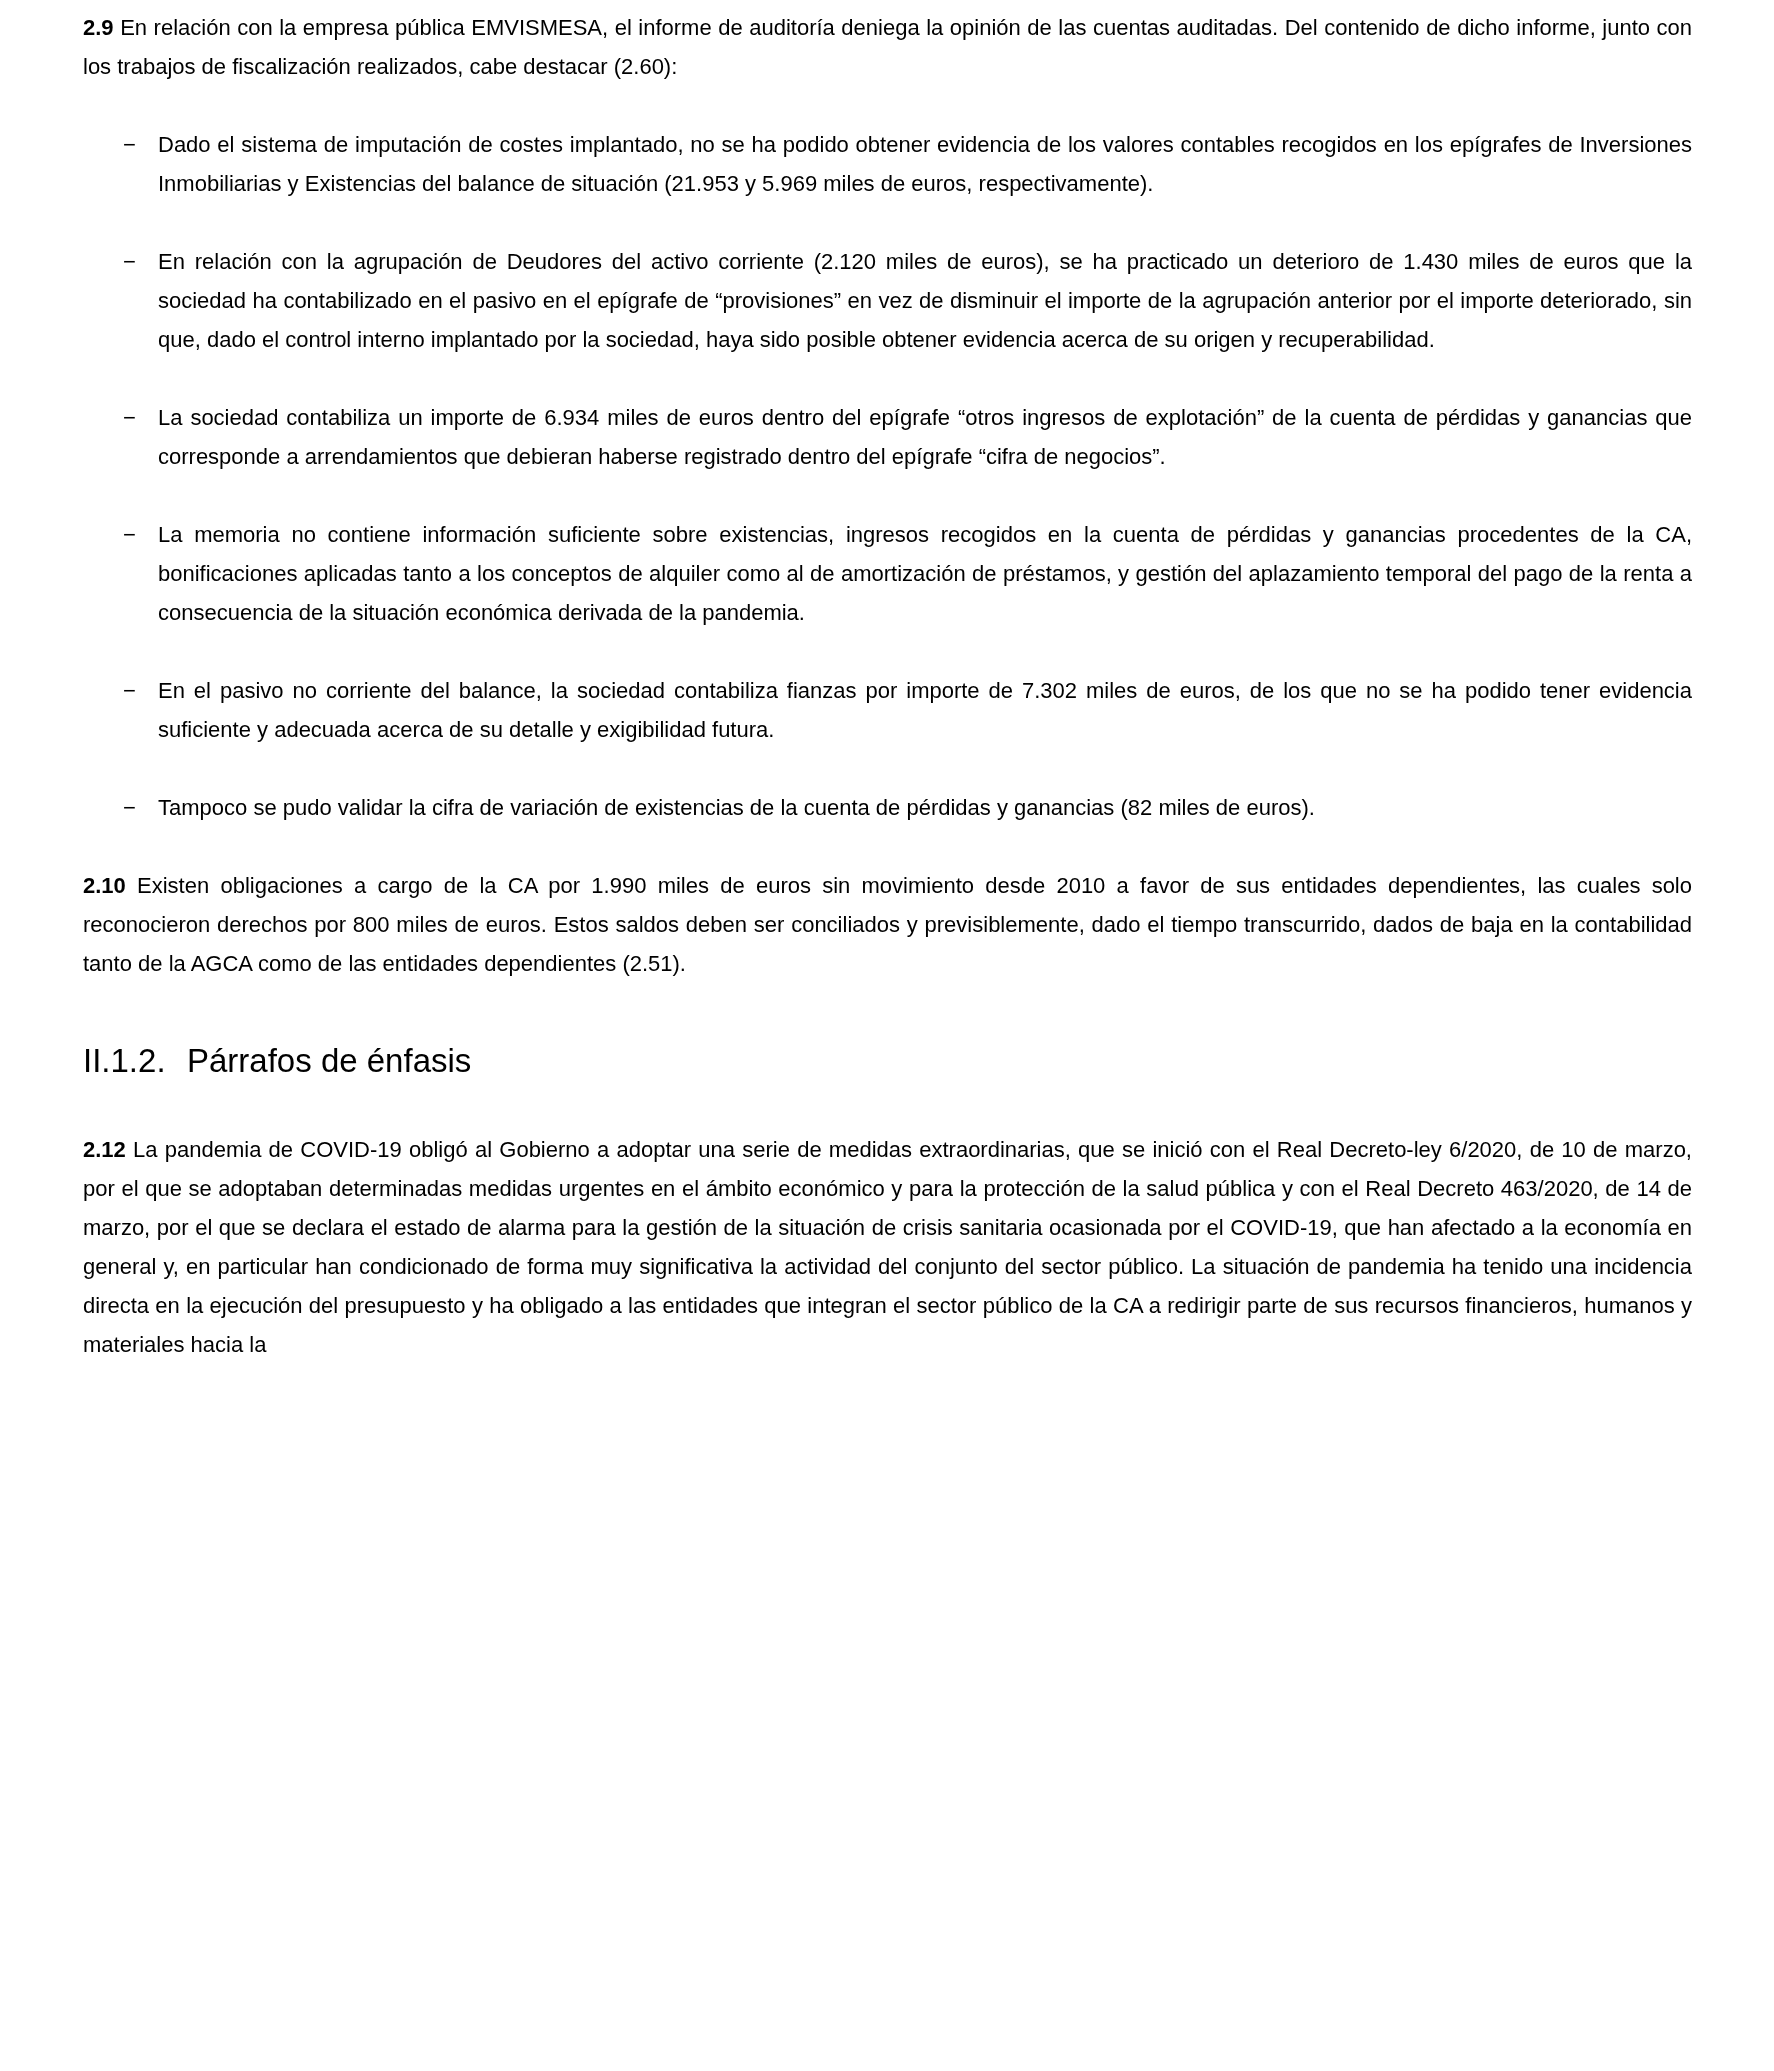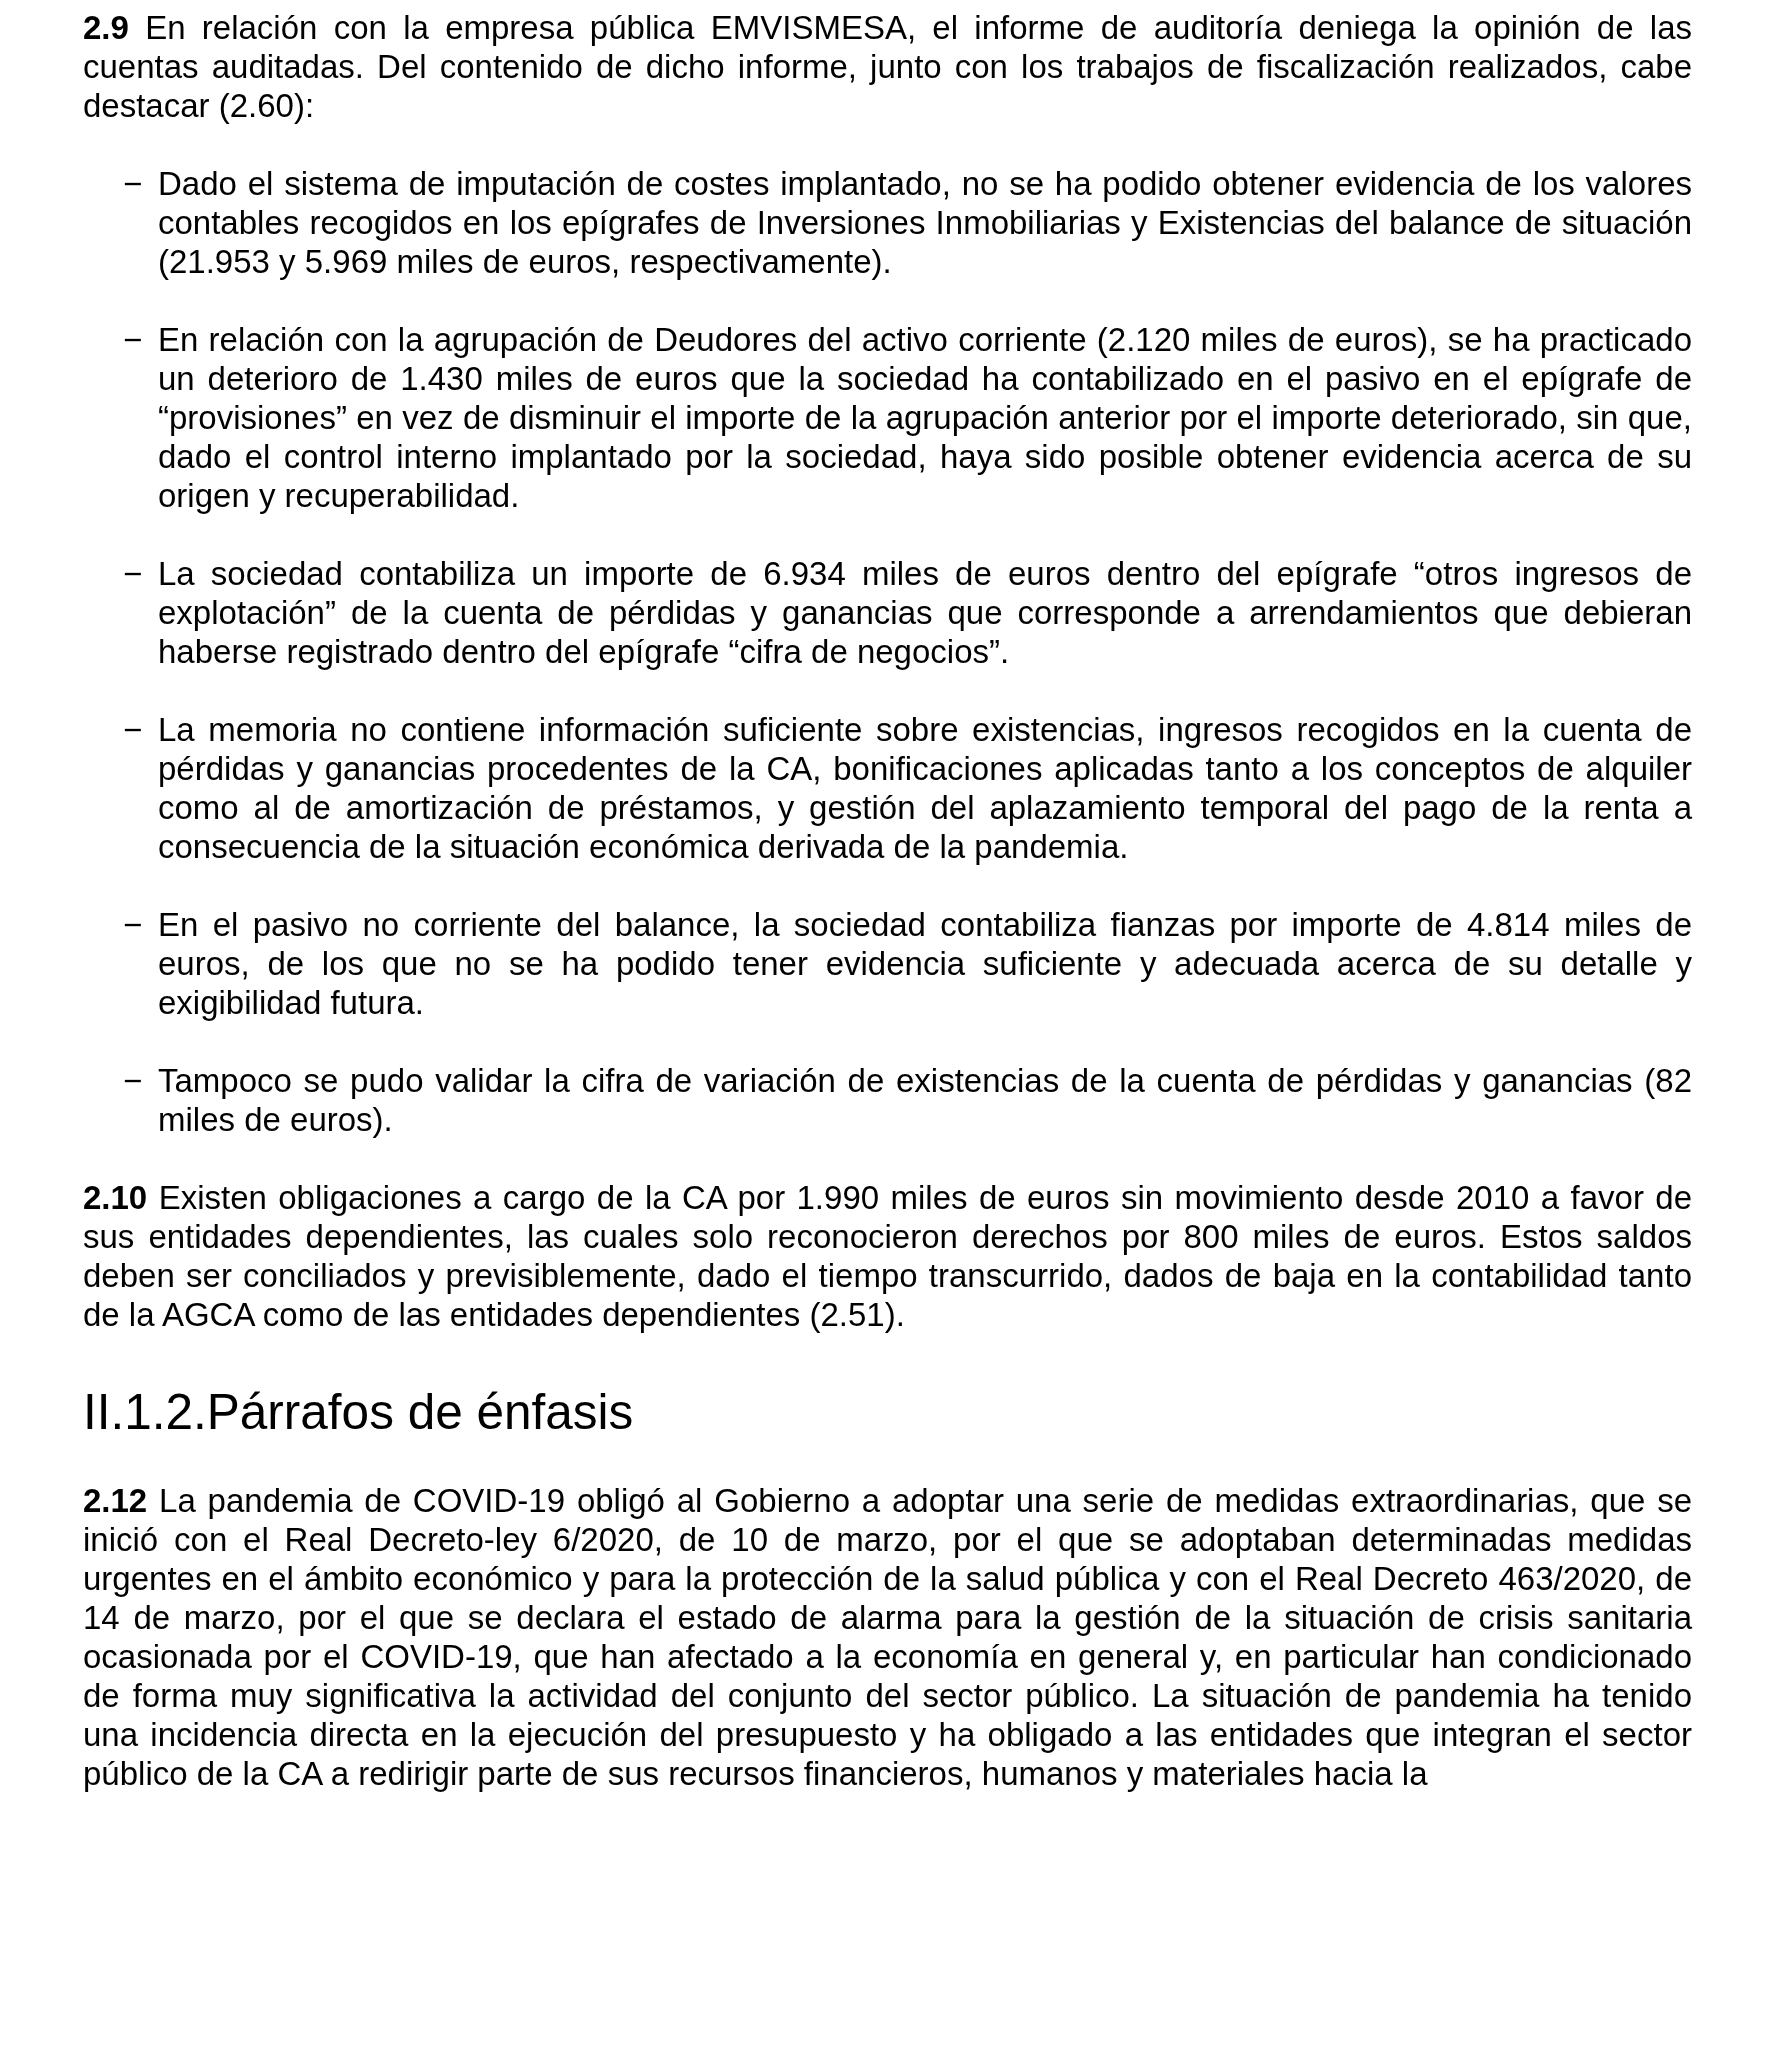--- a/index.html
+++ b/index.html
@@ -8,21 +8,21 @@
       background: #ffffff;
     }
     .page {
       position: relative;
       width: 1775px;
       height: 2071px;
       box-sizing: border-box;
       background: #ffffff;
       color: #000000;
       font-family: "Liberation Sans", sans-serif;
-      font-size: 33px;
+      font-size: 22px;
       line-height: 39px;
       padding: 8.3px 83px 0 83px;
       overflow: hidden;
       text-align: justify;
     }
     .para {
       margin: 0 0 39px 0;
     }
     .bold {
       font-weight: bold;
@@ -71,21 +71,21 @@
     <span>La sociedad contabiliza un importe de 6.934 miles de euros dentro del epígrafe “otros ingresos de explotación” de la cuenta de pérdidas y ganancias que corresponde a arrendamientos que debieran haberse registrado dentro del epígrafe “cifra de negocios”.</span>
   </div>
 
   <div class="bullet">
     <span class="dash">−</span>
     <span>La memoria no contiene información suficiente sobre existencias, ingresos recogidos en la cuenta de pérdidas y ganancias procedentes de la CA, bonificaciones aplicadas tanto a los conceptos de alquiler como al de amortización de préstamos, y gestión del aplazamiento temporal del pago de la renta a consecuencia de la situación económica derivada de la pandemia.</span>
   </div>
 
   <div class="bullet">
     <span class="dash">−</span>
-    <span>En el pasivo no corriente del balance, la sociedad contabiliza fianzas por importe de 4.814 miles de euros, de los que no se ha podido tener evidencia suficiente y adecuada acerca de su detalle y exigibilidad futura.</span>
+    <span>En el pasivo no corriente del balance, la sociedad contabiliza fianzas por importe de 7.302 miles de euros, de los que no se ha podido tener evidencia suficiente y adecuada acerca de su detalle y exigibilidad futura.</span>
   </div>
 
   <div class="bullet">
     <span class="dash">−</span>
     <span>Tampoco se pudo validar la cifra de variación de existencias de la cuenta de pérdidas y ganancias (82 miles de euros).</span>
   </div>
 
   <p class="para"><span class="bold">2.10</span> <span>Existen obligaciones a cargo de la CA por 1.990 miles de euros sin movimiento desde 2010 a favor de sus entidades dependientes, las cuales solo reconocieron derechos por 800 miles de euros. Estos saldos deben ser conciliados y previsiblemente, dado el tiempo transcurrido, dados de baja en la contabilidad tanto de la AGCA como de las entidades dependientes (2.51).</span></p>
 
 

